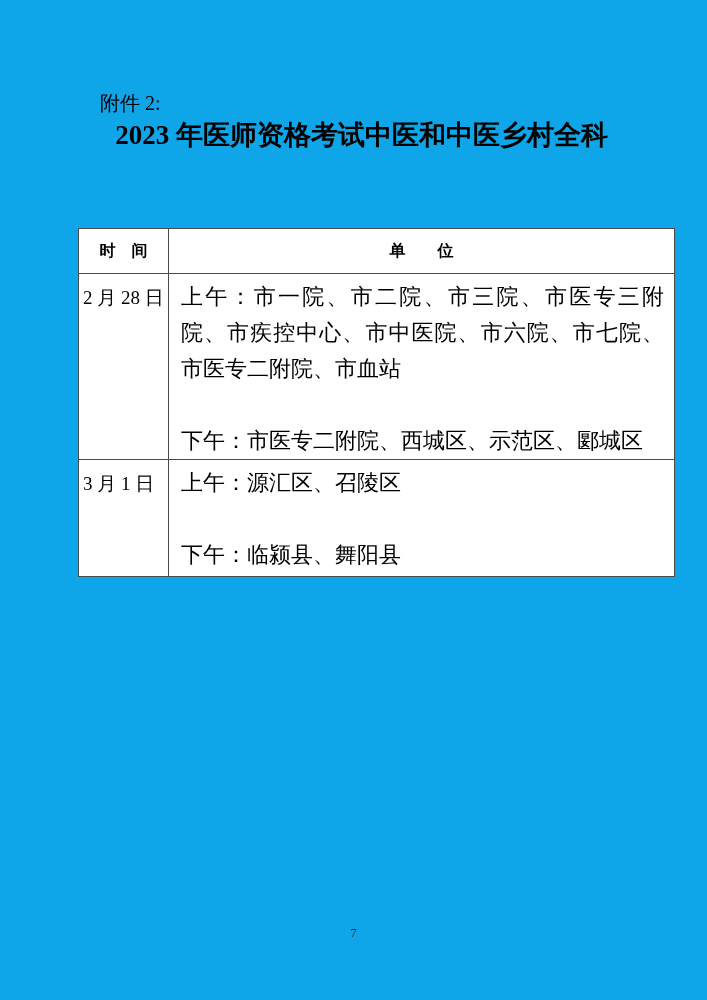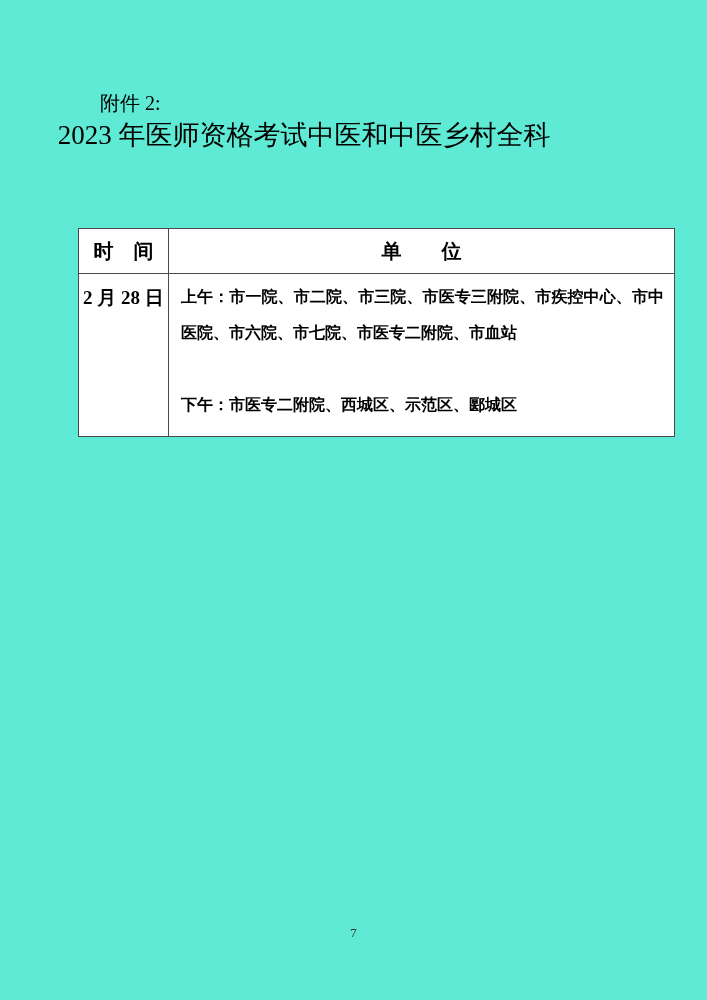--- a/index.html
+++ b/index.html
@@ -4,78 +4,78 @@
 <style>
   html, body {
     margin: 0;
     padding: 0;
     background: #ffffff;
   }
   .page {
     position: relative;
     width: 707px;
     height: 1000px;
-    background: #5eead4;
+    background: #0ea5e9;
     color: #000000;
     font-family: "Liberation Serif", serif;
     overflow: hidden;
   }
   .attachment-label {
     position: absolute;
     left: 100px;
     top: 90px;
     font-size: 20px;
     line-height: 26px;
     white-space: pre;
   }
   .doc-title {
     position: absolute;
     left: 0;
     top: 117px;
     width: 608px;
-    text-align: center;
+    text-align: right;
     font-size: 27px;
-    font-weight: normal;
+    font-weight: bold;
     line-height: 36px;
   }
   table.schedule {
     position: absolute;
     left: 78px;
     top: 228px;
     width: 596px;
     border-collapse: collapse;
     table-layout: fixed;
   }
   table.schedule th,
   table.schedule td {
     border: 1px solid #4a4a4a;
     background: #ffffff;
     box-sizing: border-box;
   }
   tr.header-row { height: 45px; }
-  tr.row-1 { height: 163px; font-weight: bold; }
+  tr.row-1 { height: 163px; }
   tr.row-2 { height: 117px; }
   tr.row-3 { height: 108px; }
   th.col-head {
-    font-size: 20px;
+    font-size: 16px;
     font-weight: bold;
     text-align: center;
     vertical-align: middle;
     white-space: pre;
   }
   td.time-cell {
     vertical-align: top;
     font-size: 19px;
     line-height: 34px;
     padding: 7px 2px 0 4px;
     white-space: nowrap;
   }
   td.unit-cell {
     vertical-align: top;
-    font-size: 16px;
+    font-size: 22px;
     line-height: 36px;
     padding: 5px 10px 0 12px;
     text-align: justify;
   }
   td.unit-cell p { margin: 0; }
   td.unit-cell p.afternoon-text { margin-top: 36px; }
   td.unit-cell p.note-text { margin-top: 28px; }
   .page-number {
     position: absolute;
     left: 0;
@@ -109,19 +109,26 @@
       </tr>
 
       <tr class="row-1">
         <td class="time-cell">2 月 28 日</td>
         <td class="unit-cell">
           <p class="morning-text">上午：市一院、市二院、市三院、市医专三附院、市疾控中心、市中医院、市六院、市七院、市医专二附院、市血站</p>
           <p class="afternoon-text">下午：市医专二附院、西城区、示范区、郾城区</p>
         </td>
       </tr>
 
+      <tr class="row-2">
+        <td class="time-cell">3 月 1 日</td>
+        <td class="unit-cell">
+          <p class="morning-text">上午：源汇区、召陵区</p>
+          <p class="afternoon-text">下午：临颍县、舞阳县</p>
+        </td>
+      </tr>
 
     </tbody>
   </table>
 
   <div class="page-number">7</div>
 
 </div>
 
 </body></html>

